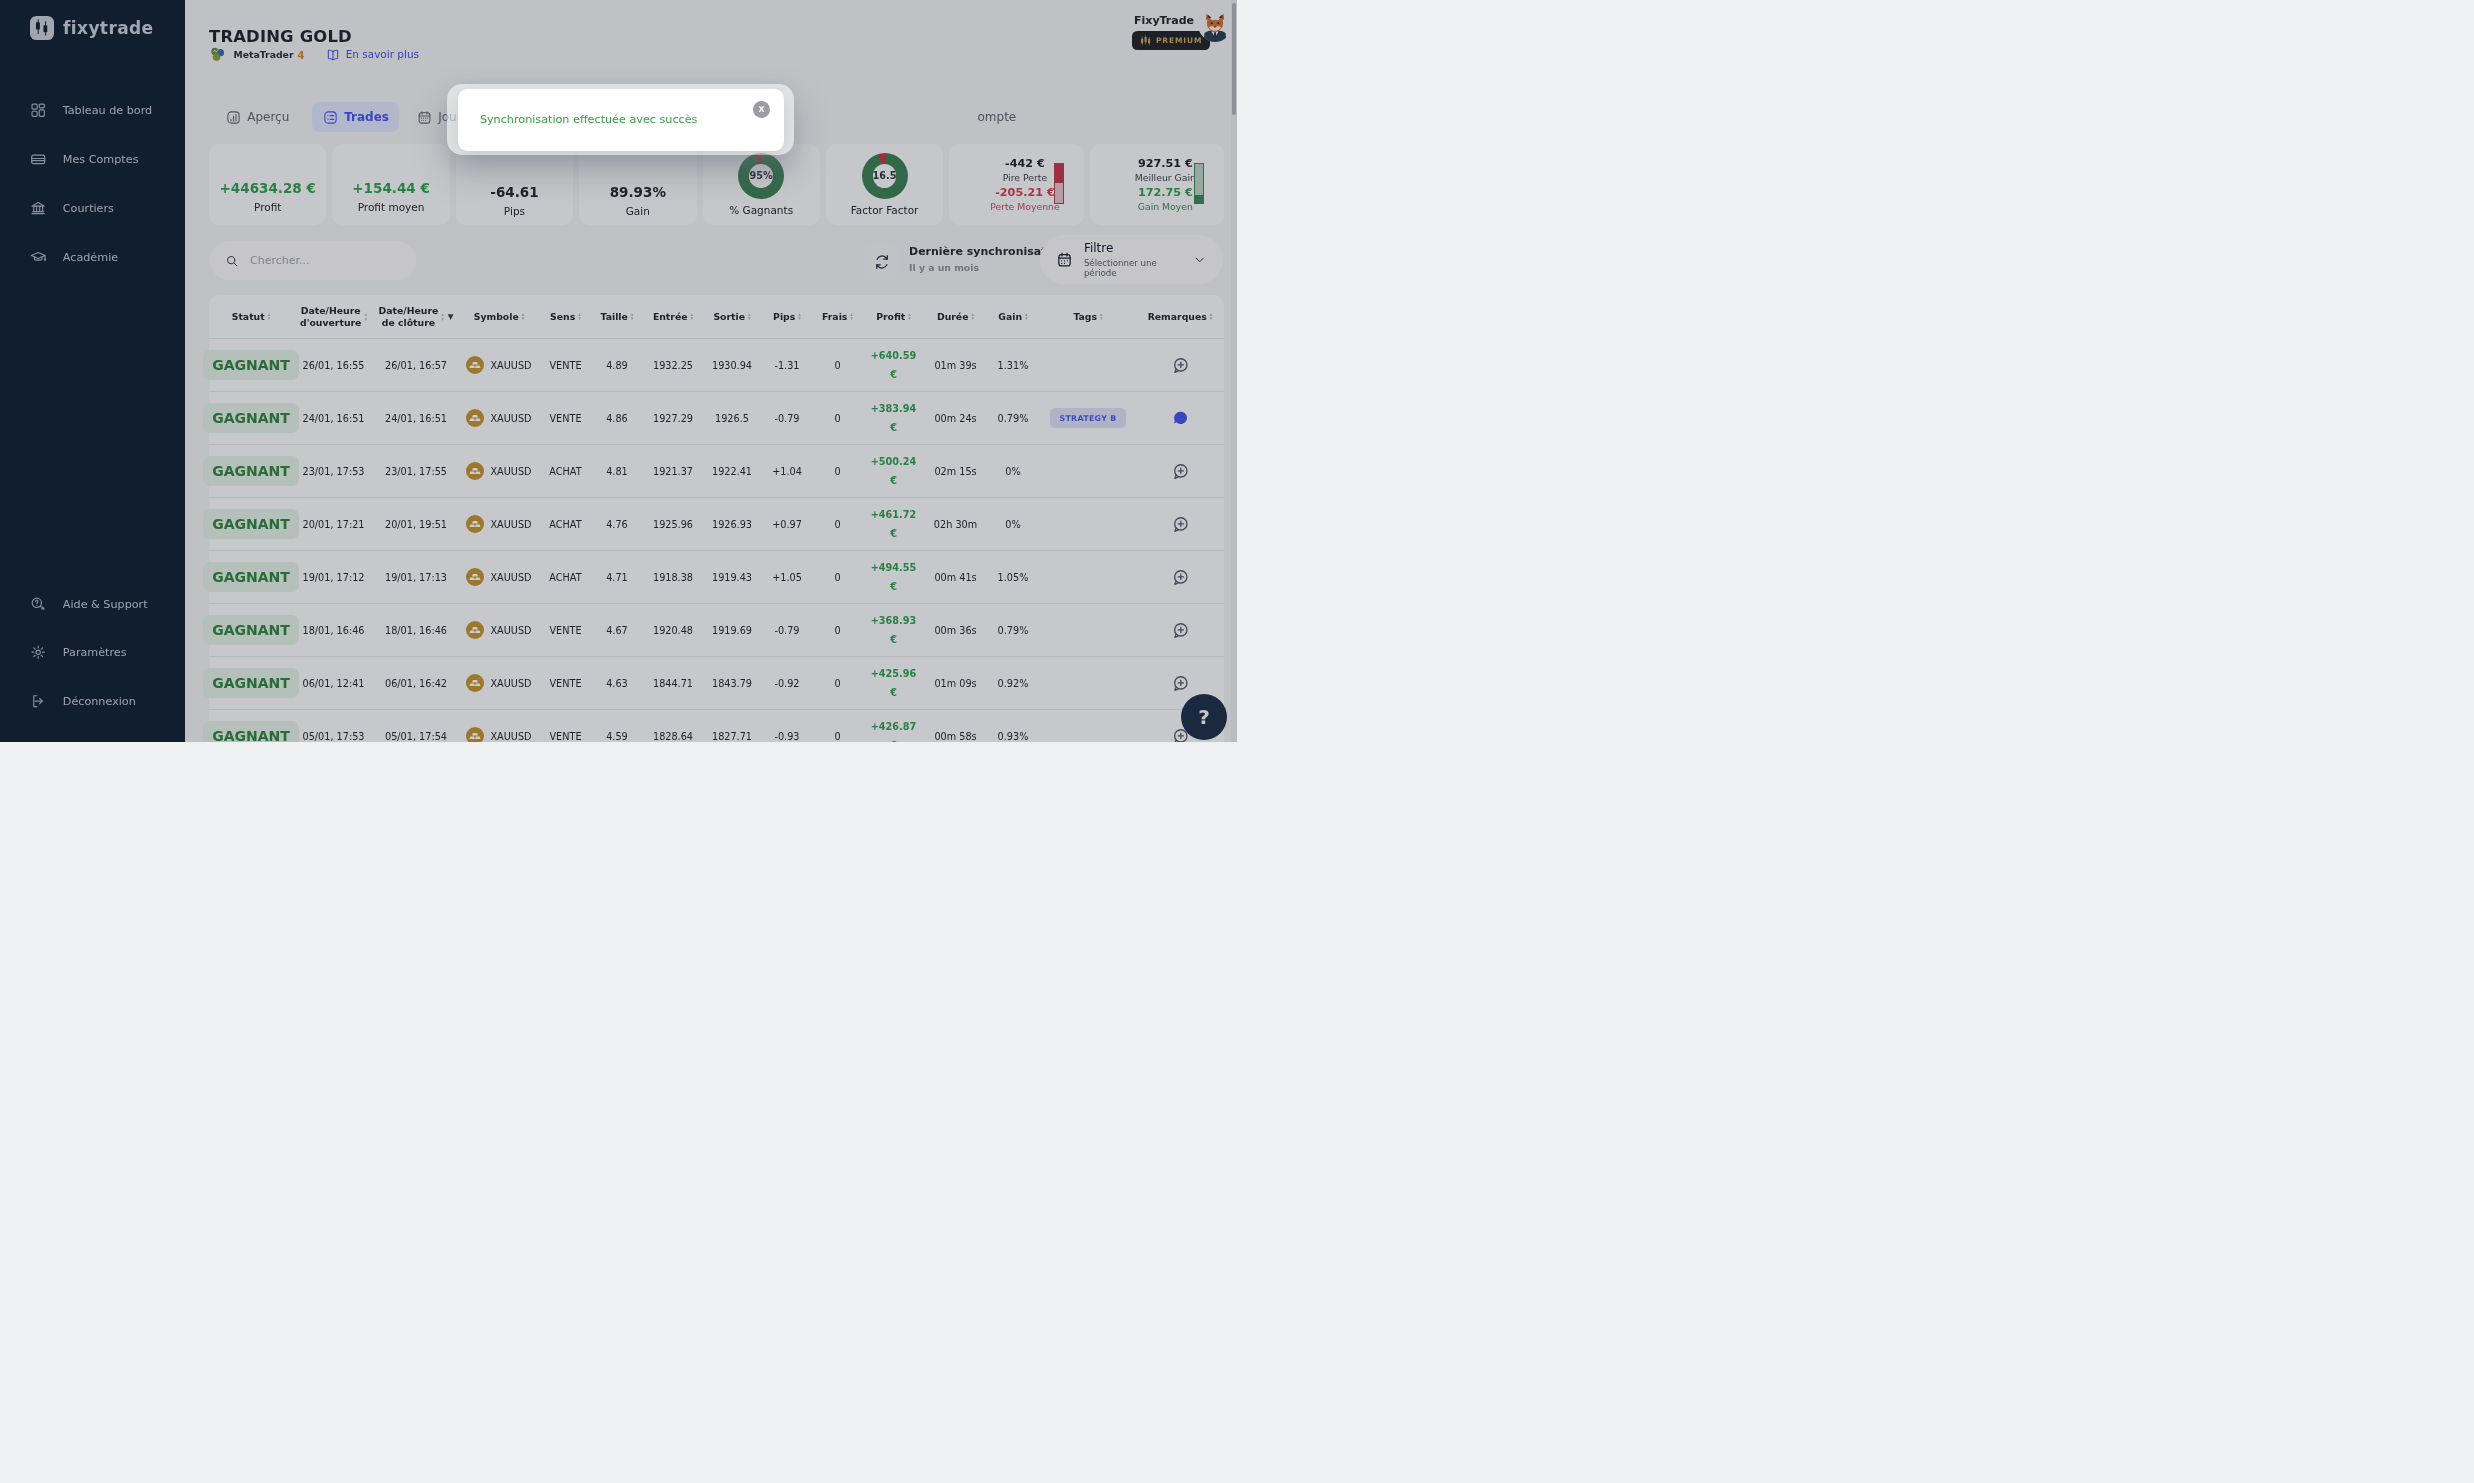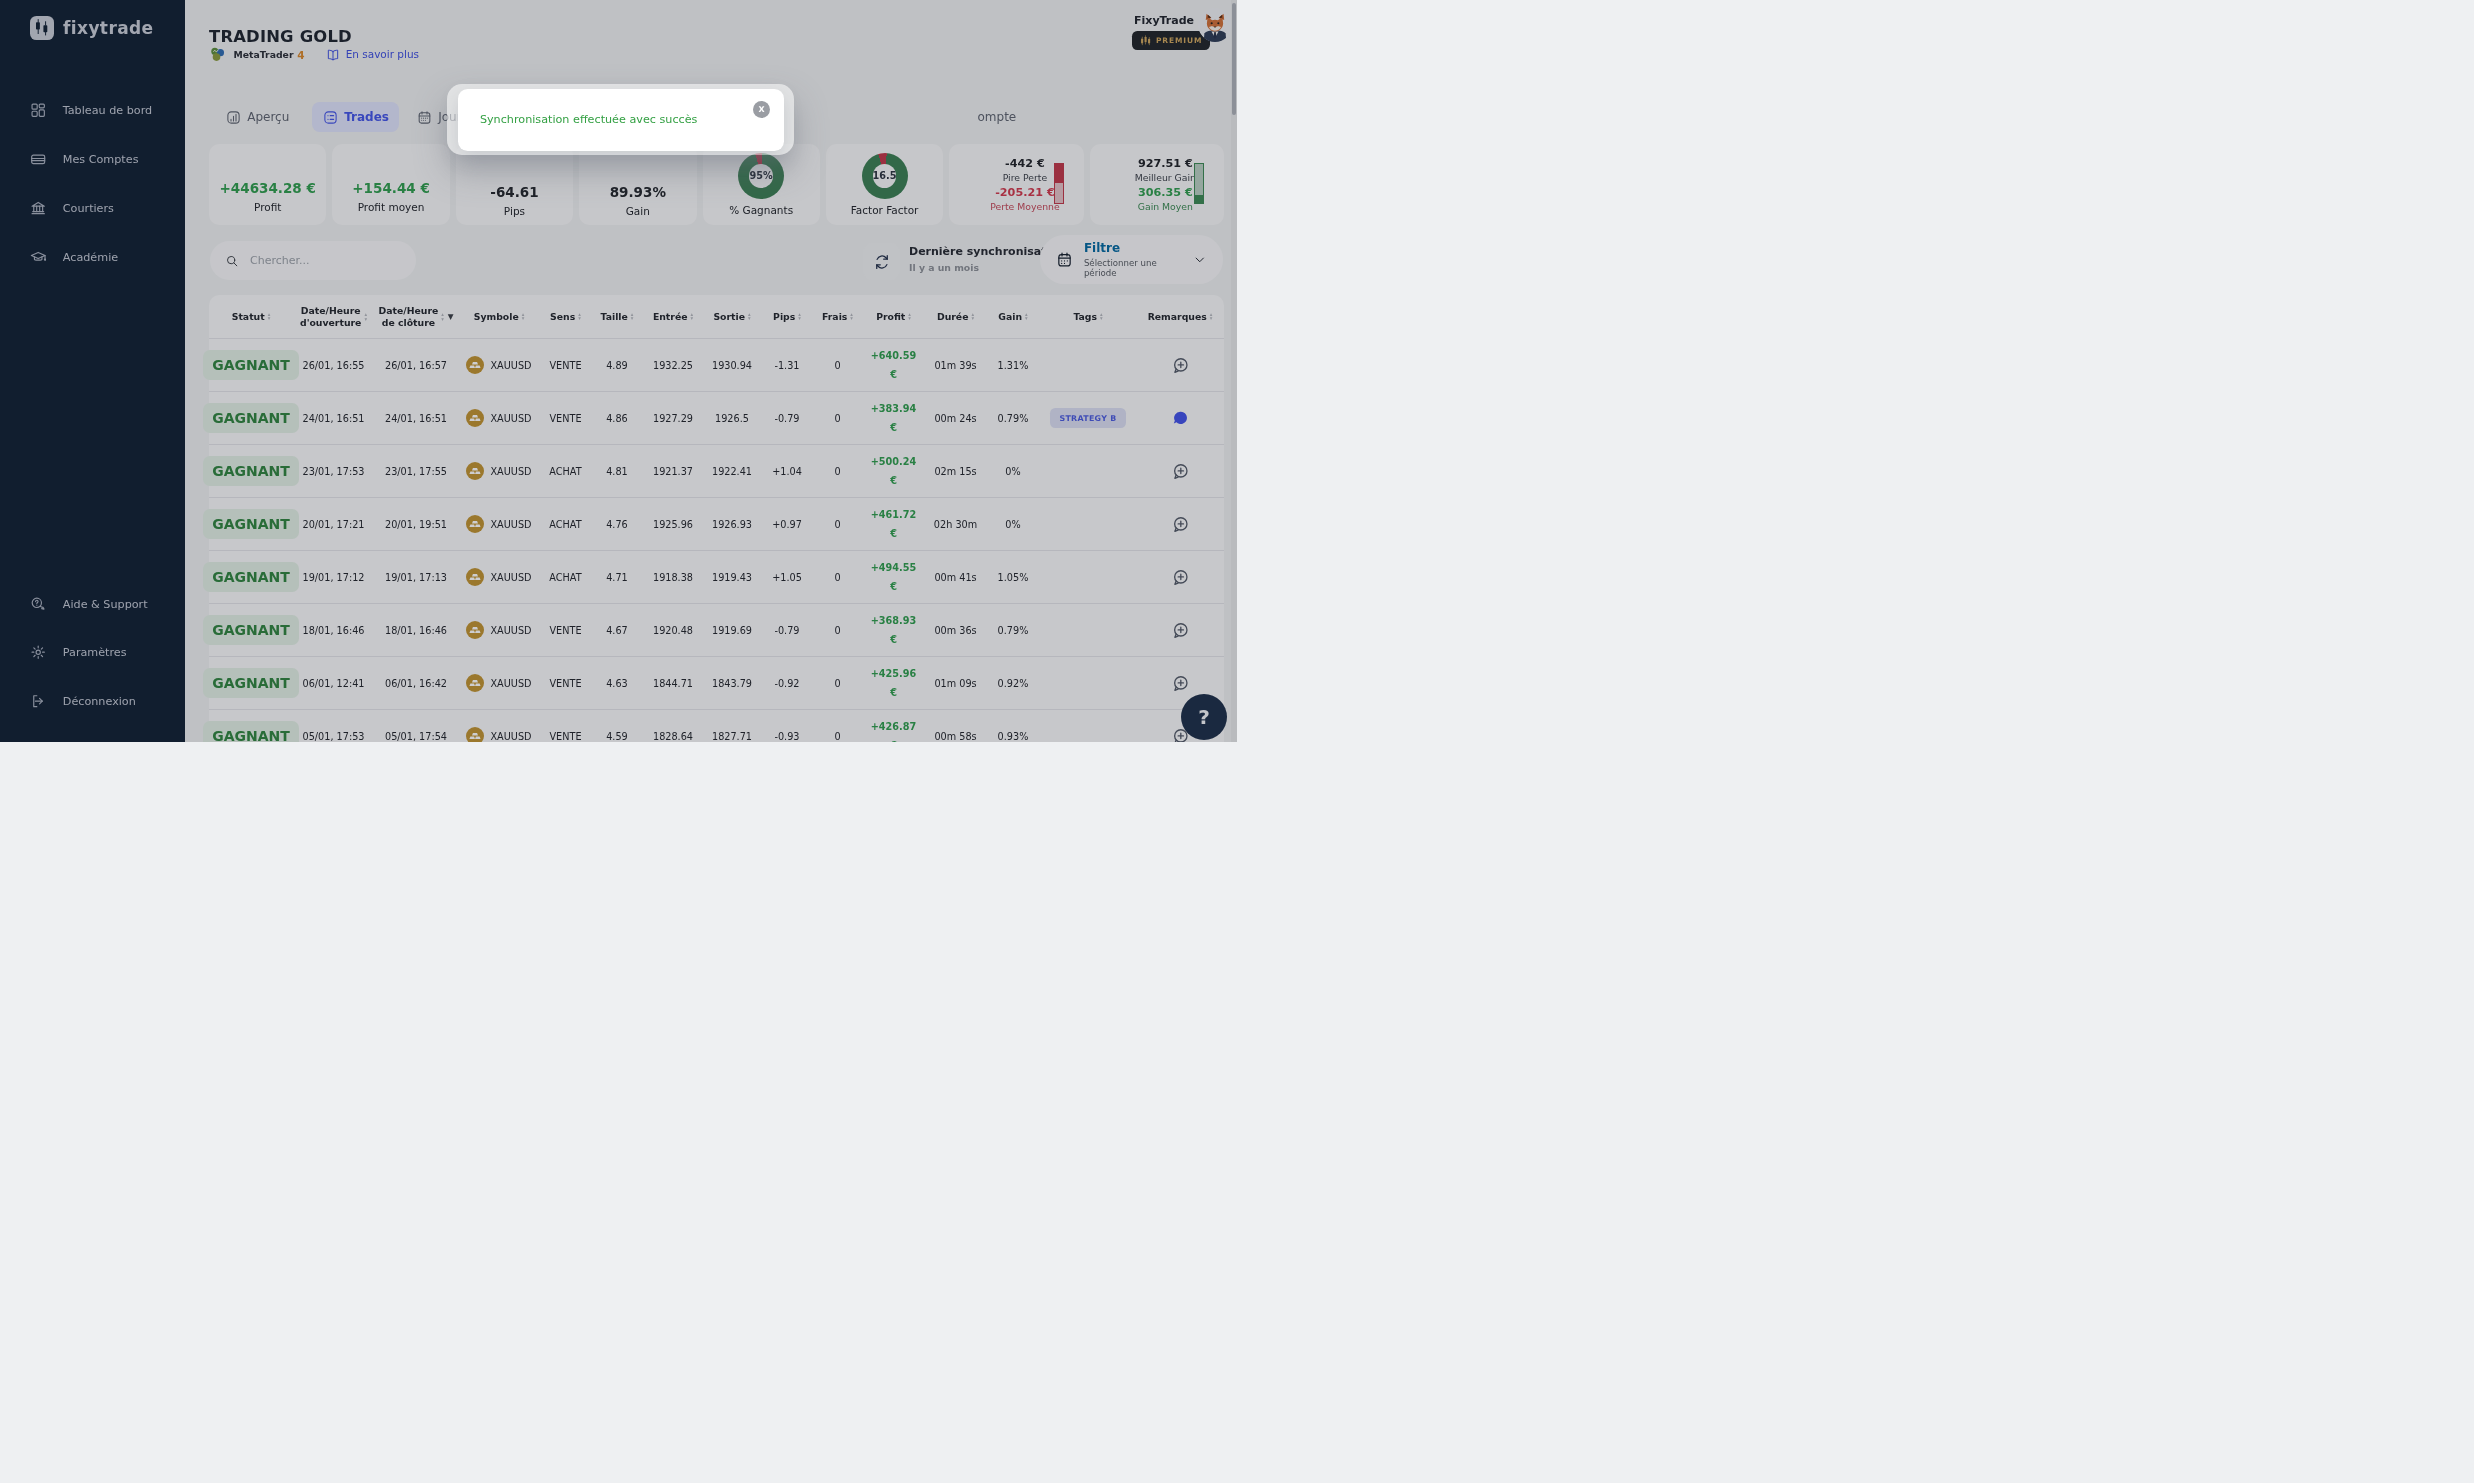--- a/index.html
+++ b/index.html
@@ -63,21 +63,21 @@
   .search input::placeholder{color:#9ba1a9;}
   .sync-btn{position:absolute;left:678px;top:243px;width:37px;height:37px;border-radius:9px;background:#eff1f3;
             display:flex;align-items:center;justify-content:center;color:#22304a;cursor:pointer;border:none;}
   .sync-btn .ic{width:18px;height:18px;stroke-width:2;}
   .sync-text{position:absolute;left:724px;top:245px;}
   .sync-text .t1{font-size:11px;font-weight:700;color:#262b33;}
   .sync-text .t2{font-size:9.3px;font-weight:600;color:#8b9097;margin-top:3.7px;}
   .filter{position:absolute;left:855px;top:235px;width:183px;height:49px;border-radius:25px;background:#f6f7f9;
           display:flex;align-items:center;padding:0 16.4px;box-sizing:border-box;gap:10.5px;cursor:pointer;}
   .filter .ic{width:17px;height:17px;color:#15202e;stroke-width:2.2;}
-  .filter .f1{font-size:12px;font-weight:700;color:#0369a1;}
+  .filter .f1{font-size:12px;font-weight:400;color:#0f172a;}
   .filter .f2{font-size:8.6px;color:#555a62;margin-top:2.2px;}
   .filter .chev{margin-left:auto;width:13.5px;height:13.5px;color:#1b212b;stroke-width:2.6;}
 
   
   #table{position:absolute;left:24px;top:295px;width:1015px;background:#f8f9fa;border-radius:10.5px 10.5px 0 0;}
   .trow{display:grid;grid-template-columns:84px 81px 84px 82px 51px 52px 60px 58px 52px 49px 63px 61px 54px 96px 88px;
         align-items:center;}
   #thead{height:43px;}
   #thead .th{display:flex;align-items:center;justify-content:center;gap:3px;font-size:9.3px;font-weight:700;
              color:#23282f;white-space:pre-line;text-align:center;line-height:1.25;cursor:pointer;}
@@ -321,21 +321,21 @@
         <div class="l3 val-red">-205.21 €</div>
         <div class="l4" style="color: rgb(196, 73, 90);">Perte Moyenne</div>
         <div class="minibar mb-red">
           <div class="seg1"></div>
           <div class="seg2"></div>
         </div>
       </div>
       <div class="card dual">
         <div class="l1">927.51 €</div>
         <div class="l2">Meilleur Gain</div>
-        <div class="l3 val-green">306.35 €</div>
+        <div class="l3 val-green">172.75 €</div>
         <div class="l4" style="color: rgb(60, 138, 85);">Gain Moyen</div>
         <div class="minibar mb-green">
           <div class="seg1"></div>
           <div class="seg2"></div>
         </div>
       </div>
     </div>
 
   <div class="search">
     <span class="ic">

